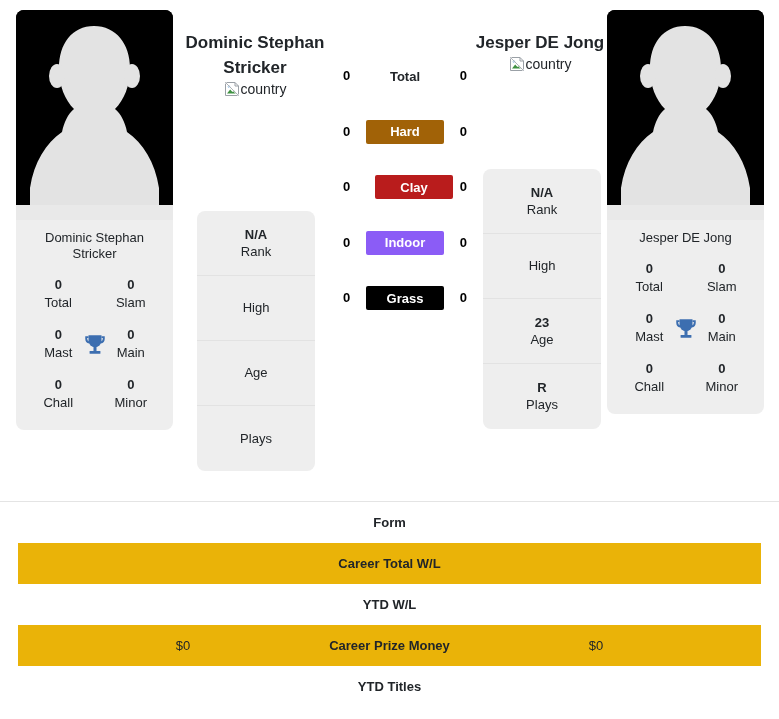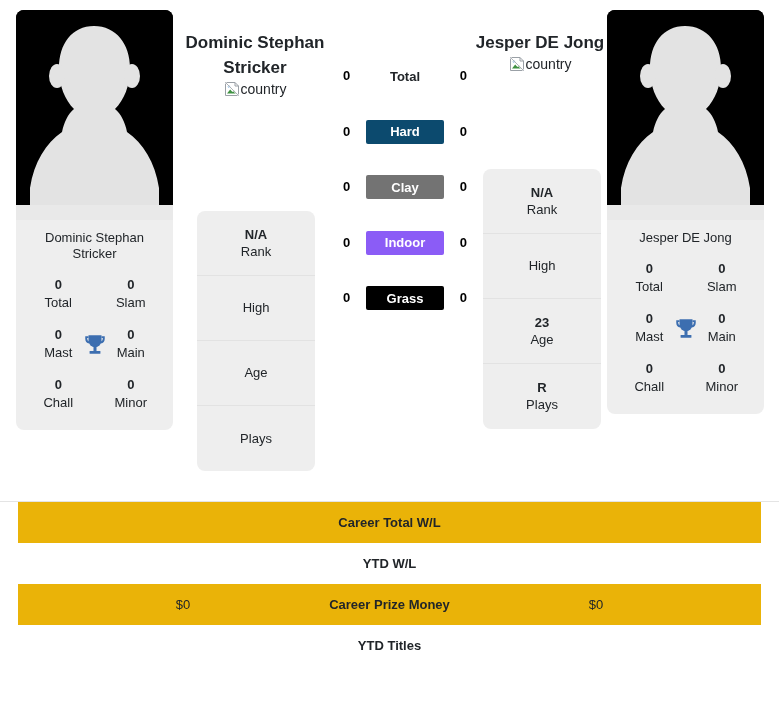--- a/index.html
+++ b/index.html
@@ -301,26 +301,26 @@
     </div>
 
     <div class="surfaces">
       <div class="surface-row">
         <div class="sv l">0</div>
         <div class="badge plain">Total</div>
         <div class="sv r">0</div>
       </div>
       <div class="surface-row">
         <div class="sv l">0</div>
-        <div class="badge" style="background: #0c4a6e;">Hard</div>
+        <div class="badge" style="background: #a16207;">Hard</div>
         <div class="sv r">0</div>
       </div>
       <div class="surface-row">
         <div class="sv l">0</div>
-        <div class="badge" style="background: #737373;">Clay</div>
+        <div class="badge" style="background: #b91c1c; margin-left: 9px;">Clay</div>
         <div class="sv r">0</div>
       </div>
       <div class="surface-row">
         <div class="sv l">0</div>
         <div class="badge" style="background: #8b5cf6;">Indoor</div>
         <div class="sv r">0</div>
       </div>
       <div class="surface-row">
         <div class="sv l">0</div>
         <div class="badge" style="background: #000000;">Grass</div>
@@ -409,20 +409,25 @@
         <div class="tstat">
           <div class="num">0</div>
           <div class="lbl">Minor</div>
         </div>
       </div>
     </div>
 
   </div>
 
   <div class="rows">
+    <div class="srow">
+      <div class="side l"></div>
+      <div class="center">Form</div>
+      <div class="side r"></div>
+    </div>
     <div class="srow alt">
       <div class="side l"></div>
       <div class="center">Career Total W/L</div>
       <div class="side r"></div>
     </div>
     <div class="srow">
       <div class="side l"></div>
       <div class="center">YTD W/L</div>
       <div class="side r"></div>
     </div>

